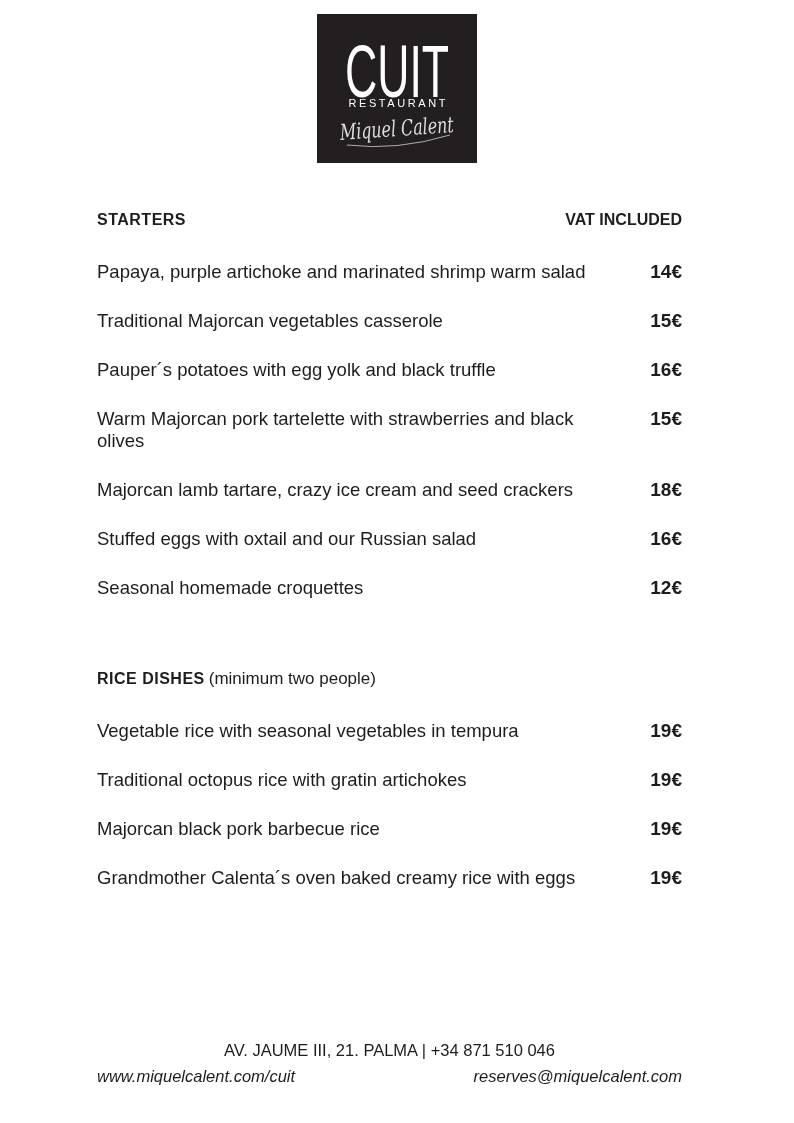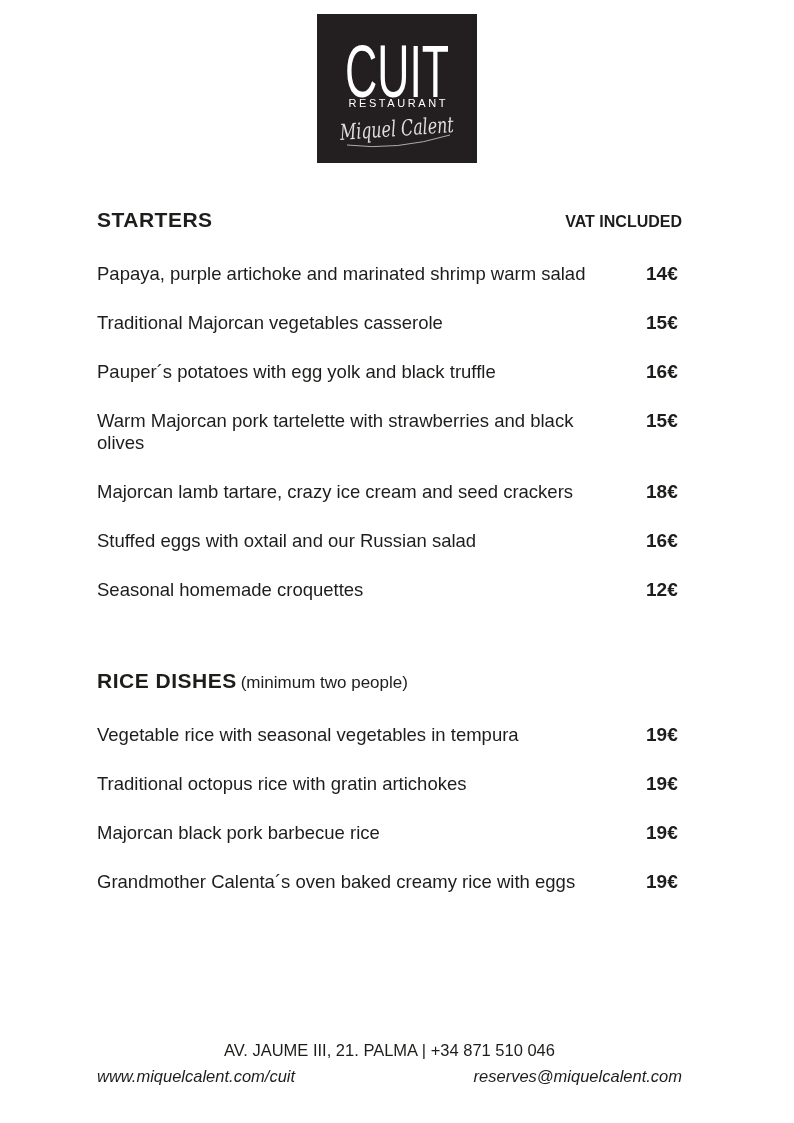--- a/index.html
+++ b/index.html
@@ -50,21 +50,21 @@
   }
   .section-header {
     display: flex;
     justify-content: space-between;
     align-items: baseline;
     line-height: 26px;
     margin-bottom: 28px;
   }
   .section-title-group { display: flex; align-items: baseline; }
   .section-title {
-    font-size: 21px;
+    font-size: 16px;
     font-weight: 800;
     letter-spacing: 0.5px;
   }
   .section-note {
     font-size: 17px;
     font-weight: 400;
     margin-left: 4px;
   }
   .vat-note {
     font-size: 16px;
@@ -79,21 +79,21 @@
   .item-name {
     flex: 1;
     font-size: 18.5px;
     padding-right: 55px;
   }
   .item-price {
     font-size: 19px;
     font-weight: 700;
     white-space: nowrap;
     min-width: 36px;
-    text-align: left;
+    text-align: right;
   }
   .section-rice { margin-top: 67px; }
 
   
   .footer {
     position: absolute;
     left: 97px; right: 101px;
     top: 1039px;
   }
   .footer-line1 {

